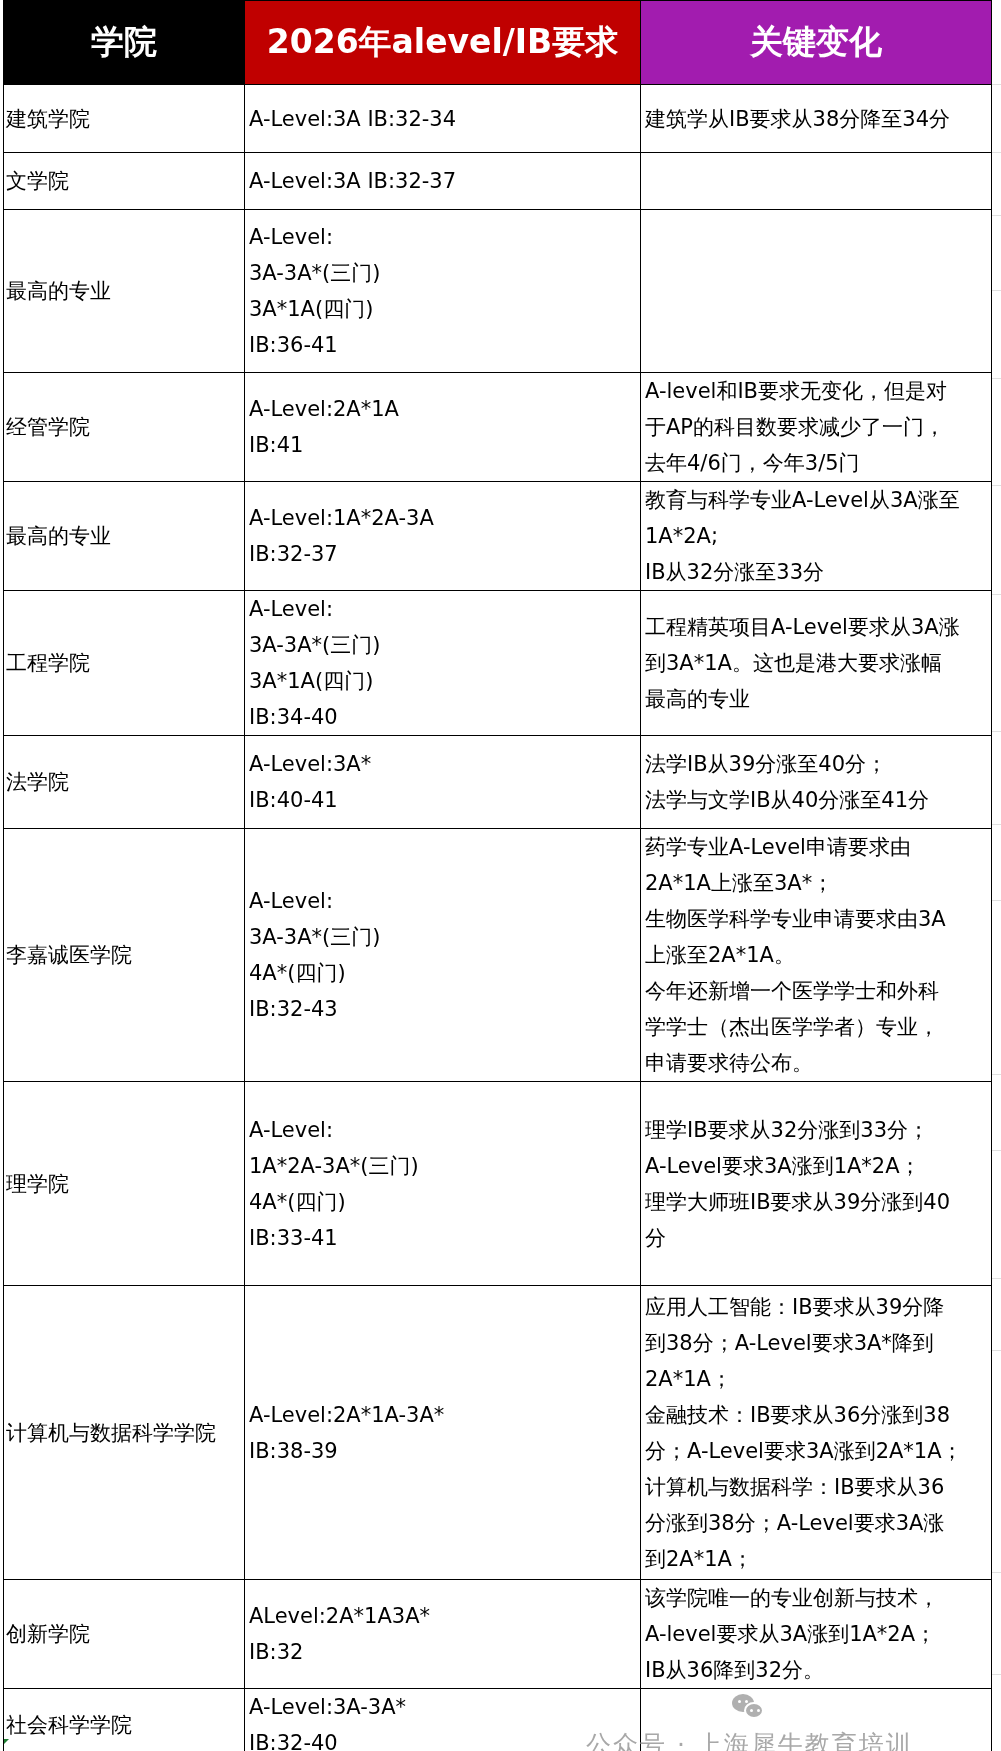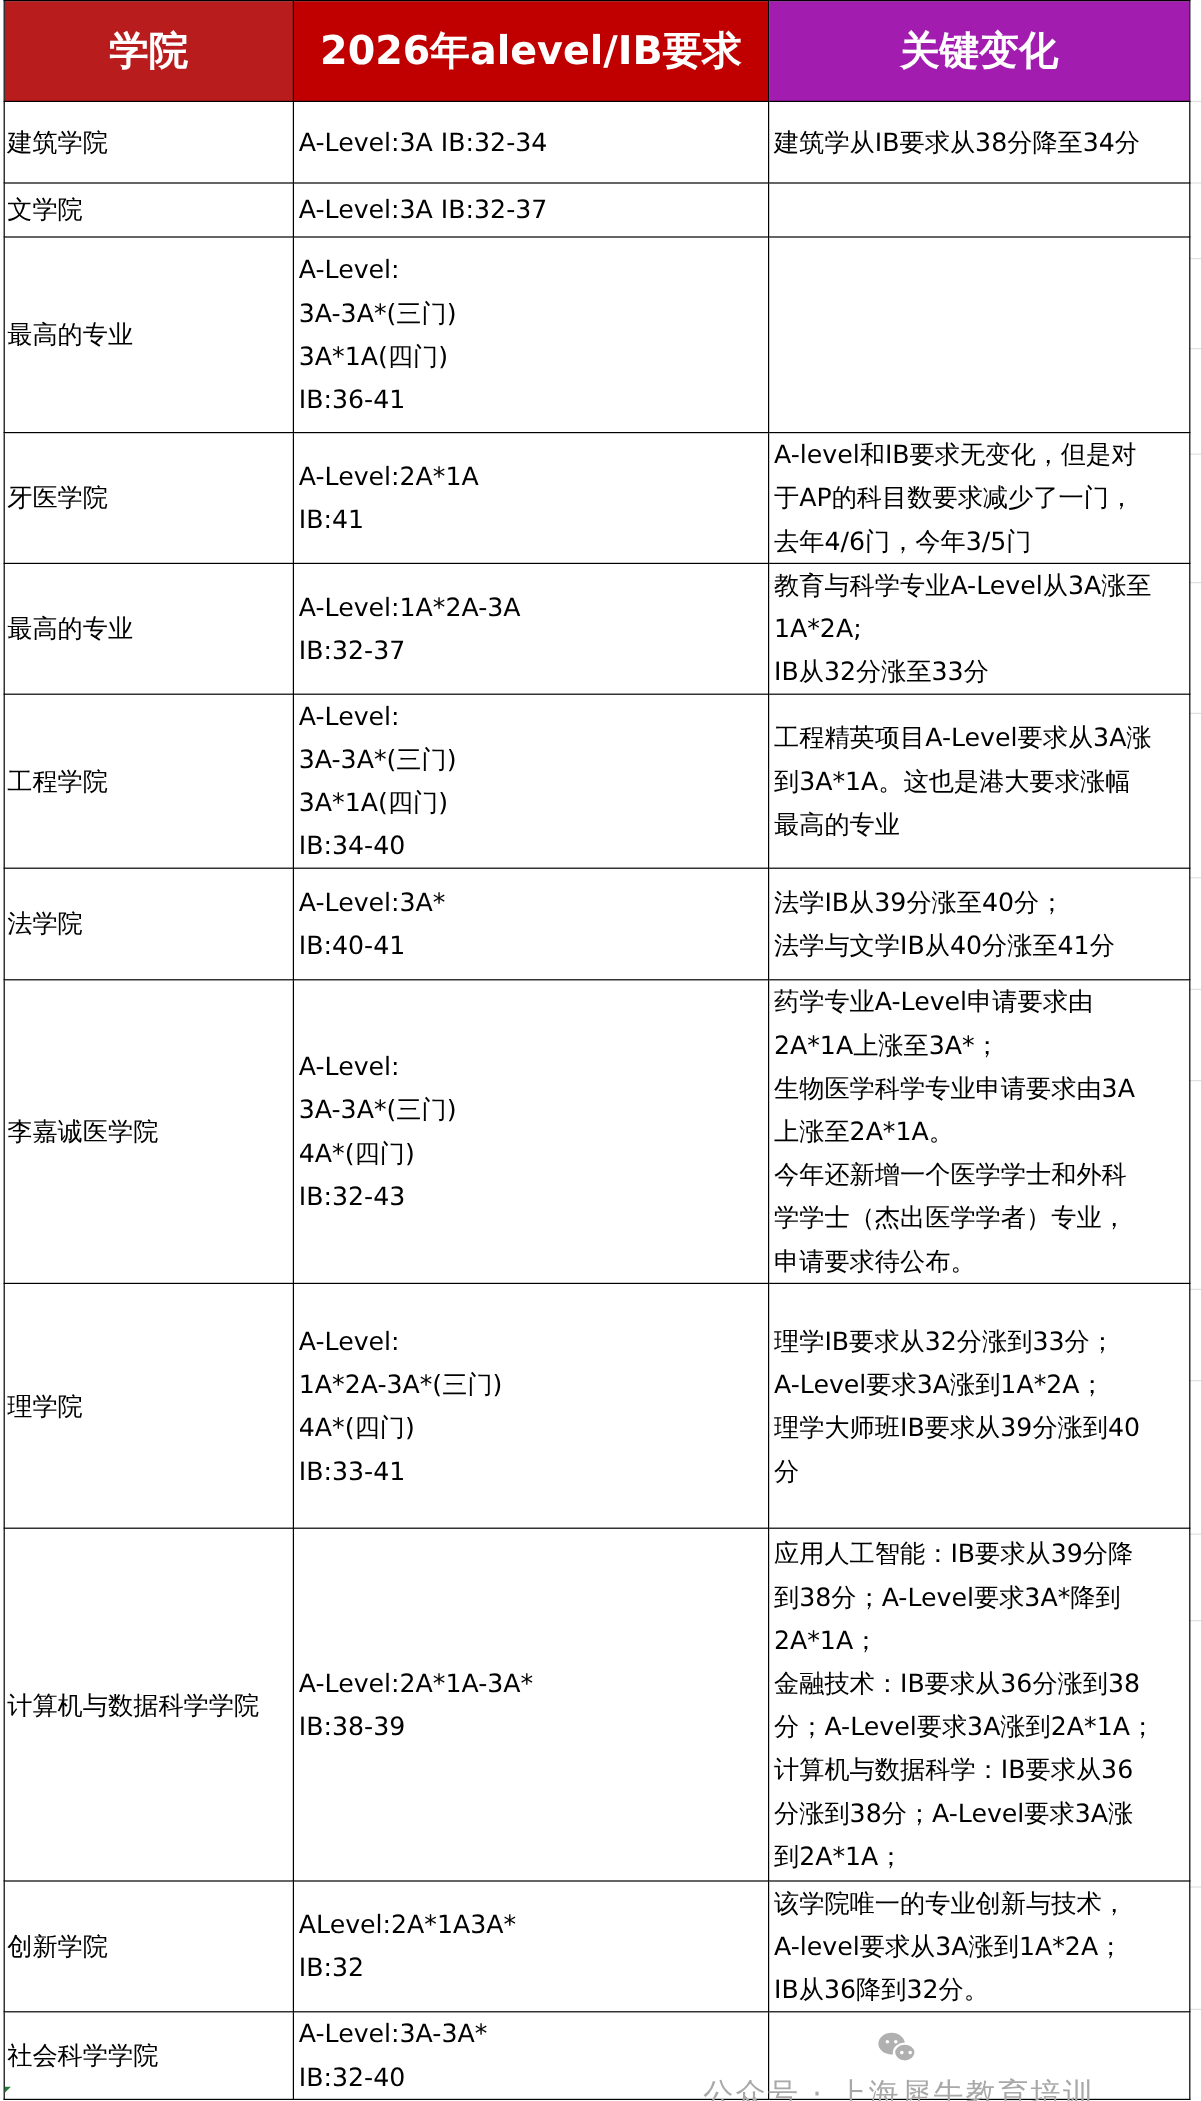--- a/index.html
+++ b/index.html
@@ -75,54 +75,54 @@
 </div>
 
 <table class="req">
   <colgroup>
     <col style="width:241px">
     <col style="width:396px">
     <col style="width:351px">
   </colgroup>
   <thead>
     <tr>
-      <th style="background: #b91c1c; color: rgb(255, 255, 255);">学院</th>
+      <th style="background: #000000; color: rgb(255, 255, 255);">学院</th>
       <th style="background: rgb(192, 0, 0); color: rgb(255, 255, 255);">2026年alevel/IB要求</th>
       <th style="background: #a21caf; color: rgb(255, 255, 255);">关键变化</th>
     </tr>
   </thead>
   <tbody id="tbody">
       <tr style="height: 68px;">
         <td class="college">建筑学院</td>
         <td class="req-cell">
           <span class="line">A-Level:3A IB:32-34</span>
         </td>
         <td class="change-cell">
           <span class="line">建筑学从IB要求从38分降至34分</span>
         </td>
       </tr>
-      <tr style="height: 45px;">
+      <tr style="height: 57px;">
         <td class="college">文学院</td>
         <td class="req-cell">
           <span class="line">A-Level:3A IB:32-37</span>
         </td>
         <td class="change-cell"></td>
       </tr>
       <tr style="height: 163px;">
         <td class="college">最高的专业</td>
         <td class="req-cell">
           <span class="line">A-Level:</span>
           <span class="line">3A-3A*(三门)</span>
           <span class="line">3A*1A(四门)</span>
           <span class="line">IB:36-41</span>
         </td>
         <td class="change-cell"></td>
       </tr>
       <tr style="height: 107px;">
-        <td class="college">牙医学院</td>
+        <td class="college">经管学院</td>
         <td class="req-cell">
           <span class="line">A-Level:2A*1A</span>
           <span class="line">IB:41</span>
         </td>
         <td class="change-cell">
           <span class="line">A-level和IB要求无变化，但是对</span>
           <span class="line">于AP的科目数要求减少了一门，</span>
           <span class="line">去年4/6门，今年3/5门</span>
         </td>
       </tr>

